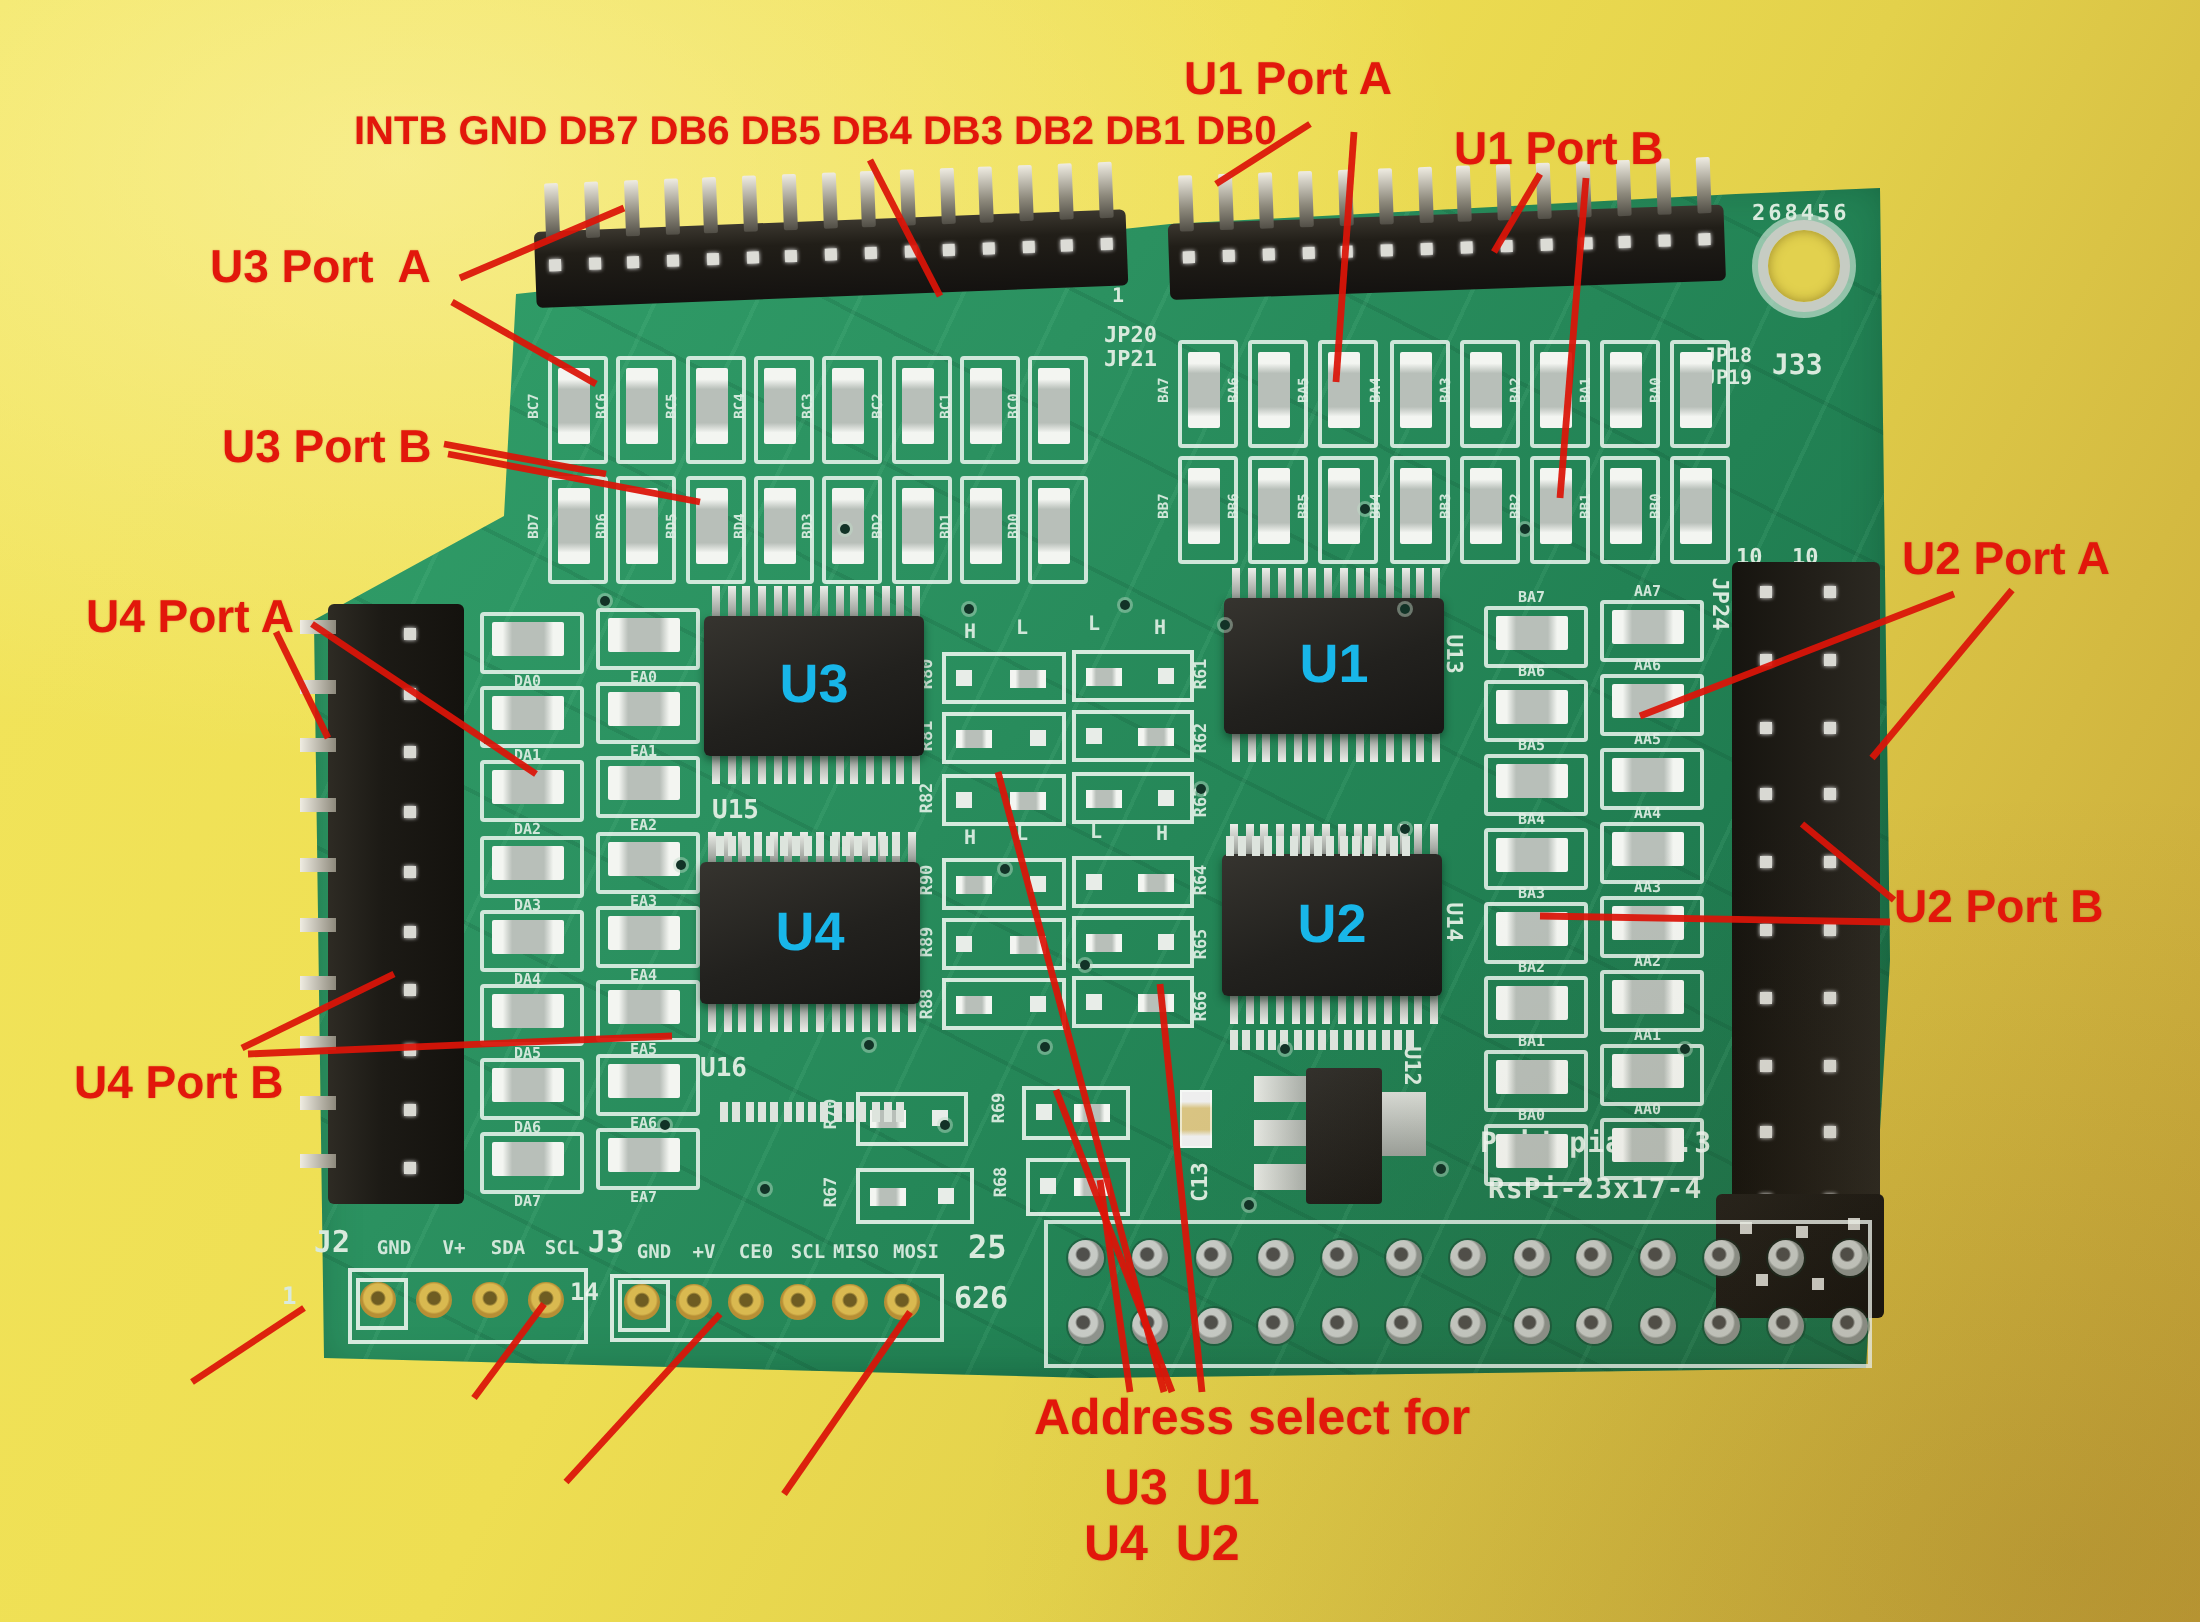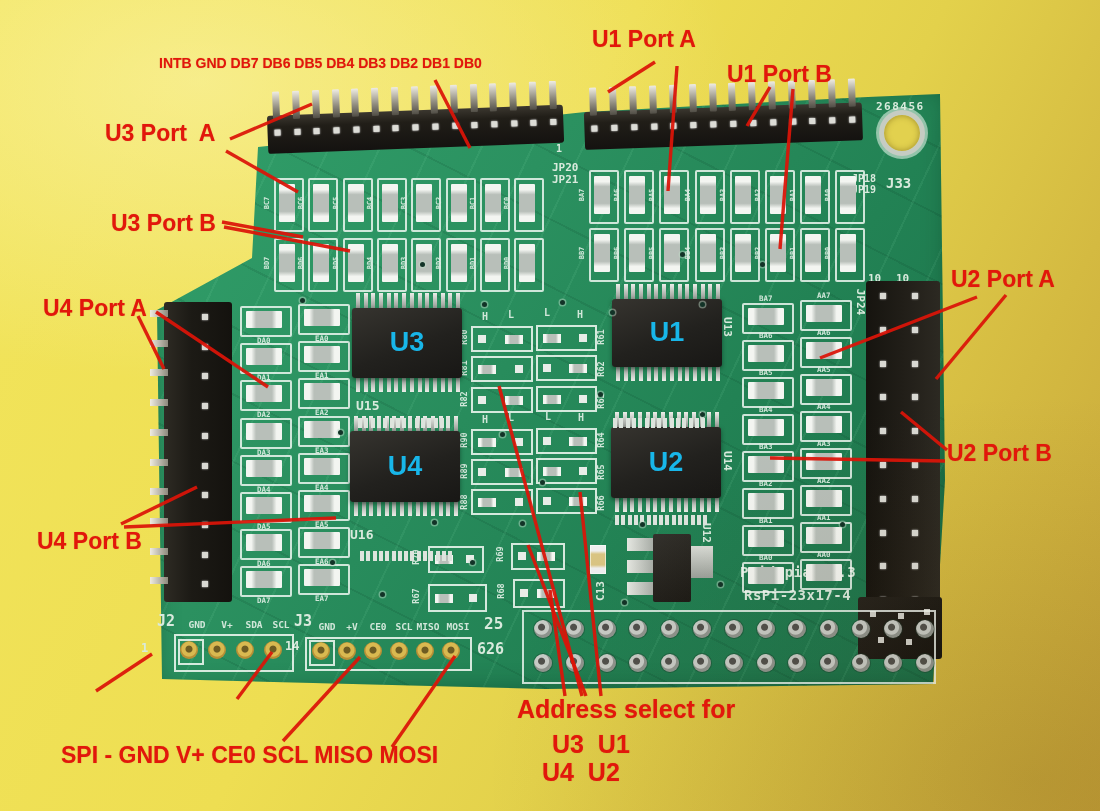--- a/index.html
+++ b/index.html
@@ -27,30 +27,29 @@
 </style>
 </head>
 <body>
 
 <div id="scene">
   <div id="pcb"></div>
 
   <div style="position:absolute;left:879px;top:110px;width:36px;height:36px;border-radius:50%;
        background:#e2d14e;border:5px solid #c6ccc3;box-shadow:0 0 0 3px rgba(240,250,240,.55), inset 0 0 6px rgba(90,70,10,.5);z-index:2;"></div>
 
-  <div class="ann" style="left:159px;top:55px;font-size:14px;">INTB GND DB7 DB6 DB5 DB4 DB3 DB2 DB1 DB0</div>
+  <div class="ann" style="left:177px;top:55px;font-size:20px;">INTB GND DB7 DB6 DB5 DB4 DB3 DB2 DB1 DB0</div>
   <div class="ann" style="left:592px;top:26px;font-size:23px;">U1 Port A</div>
   <div class="ann" style="left:727px;top:61px;font-size:23px;">U1 Port B</div>
   <div class="ann" style="left:105px;top:120px;font-size:23px;">U3 Port  A</div>
   <div class="ann" style="left:111px;top:210px;font-size:23px;">U3 Port B</div>
   <div class="ann" style="left:43px;top:295px;font-size:23px;">U4 Port A</div>
   <div class="ann" style="left:37px;top:528px;font-size:23px;">U4 Port B</div>
   <div class="ann" style="left:951px;top:266px;font-size:23px;">U2 Port A</div>
   <div class="ann" style="left:947px;top:440px;font-size:23px;">U2 Port B</div>
-  <div class="ann" style="left:61px;top:742px;font-size:23px;">SPI - GND V+ CE0 SCL MISO MOSI</div>
   <div class="ann" style="left:517px;top:695px;font-size:25px;">Address select for</div>
   <div class="ann" style="left:552px;top:730px;font-size:25px;">U3  U1</div>
   <div class="ann" style="left:542px;top:758px;font-size:25px;">U4  U2</div>
 
   <div class="silk" style="left:876px;top:101px;font-size:11px;letter-spacing:1.5px;">268456</div>
   <div class="silk" style="left:552px;top:162px;font-size:11px;">JP20</div>
   <div class="silk" style="left:552px;top:174px;font-size:11px;">JP21</div>
   <div class="silk" style="left:852px;top:174px;font-size:10px;">JP18</div>
   <div class="silk" style="left:852px;top:185px;font-size:10px;">JP19</div>
   <div class="silk" style="left:886px;top:176px;font-size:14px;">J33</div>

